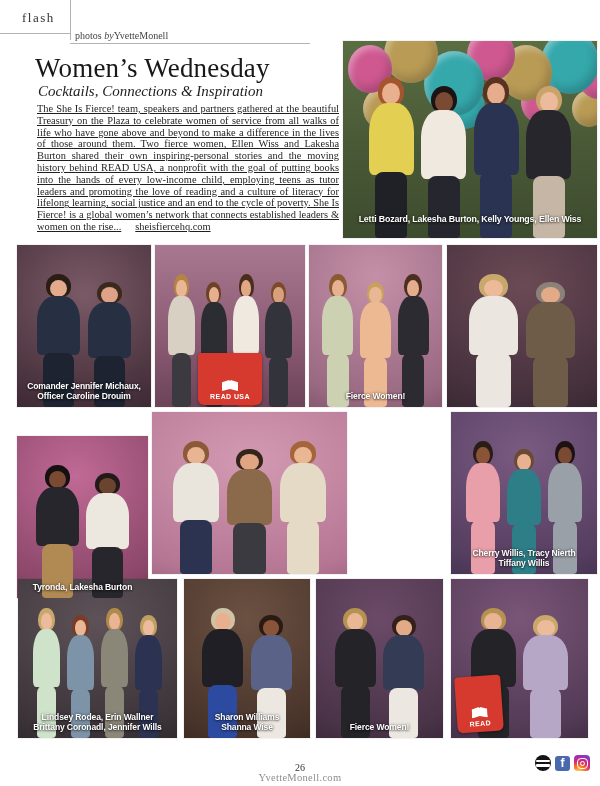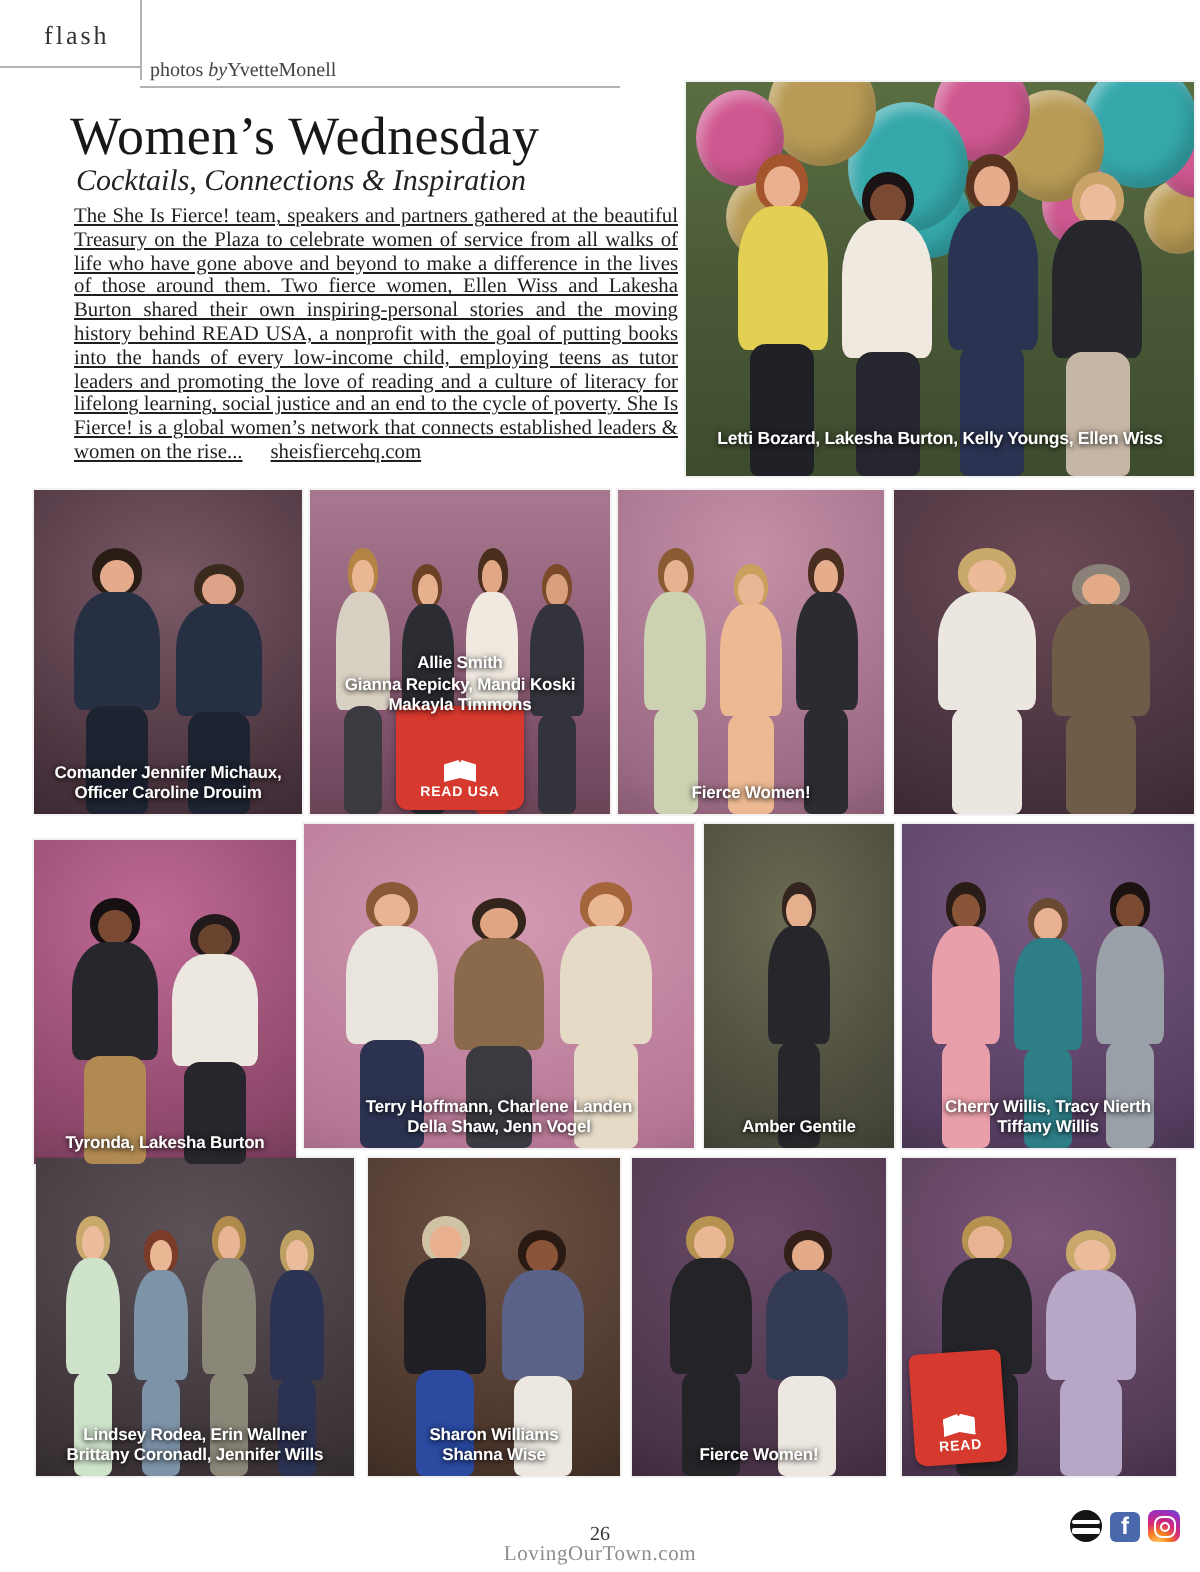--- a/index.html
+++ b/index.html
@@ -20,21 +20,21 @@
         text-align:justify;color:#1f1f1f;text-decoration:underline;}
   .body .site{padding-left:14px;}
 
   
   .photo{position:absolute;overflow:hidden;box-shadow:0 0 0 1px rgba(0,0,0,.05);}
   #ph-top{left:343px;top:41px;width:254px;height:197px;}
   #r1p1{left:17px;top:245px;width:134px;height:162px;}
   #r1p2{left:155px;top:245px;width:150px;height:162px;}
   #r1p3{left:309px;top:245px;width:133px;height:162px;}
   #r1p4{left:447px;top:245px;width:150px;height:162px;}
-  #r2p1{left:17px;top:420px;width:131px;height:162px;}
+  #r2p1{left:17px;top:436px;width:131px;height:162px;}
   #r2p2{left:152px;top:412px;width:195px;height:162px;}
   #r2p3{left:352px;top:412px;width:95px;height:162px;}
   #r2p4{left:451px;top:412px;width:146px;height:162px;}
   #r3p1{left:18px;top:579px;width:159px;height:159px;}
   #r3p2{left:184px;top:579px;width:126px;height:159px;}
   #r3p3{left:316px;top:579px;width:127px;height:159px;}
   #r3p4{left:451px;top:579px;width:137px;height:159px;}
 
   .balloon{position:absolute;border-radius:50%;z-index:1;
            box-shadow:inset -4px -6px 8px rgba(0,0,0,.18),inset 3px 4px 6px rgba(255,255,255,.35);}
@@ -171,23 +171,20 @@
           <div class="torso" style="background: rgb(239, 233, 224);"></div>
           <div class="lower" style="background: rgb(214, 57, 46);"></div>
         </div>
         <div class="person" style="width: 19.5%;">
           <div class="hair" style="background: rgb(122, 74, 42);"></div>
           <div class="head" style="background: rgb(217, 160, 126);"></div>
           <div class="torso" style="background: rgb(51, 51, 59);"></div>
           <div class="lower" style="background: rgb(51, 51, 59);"></div>
         </div>
       </div>
-    <div class="caption raised">Allie Smith
-Gianna Repicky, Mandi Koski
-Makayla Timmons</div>
   <div class="bag" style="background: rgb(214, 57, 46);">
         <span>READ USA</span>
       </div>
     </div>
   <div class="photo" id="r1p3" style="background: radial-gradient(120% 100% at 50% 20%, rgb(196, 144, 168), rgb(154, 106, 130) 75%, rgb(122, 80, 102));">
     <div class="people">
         <div class="person" style="width: 26%;">
           <div class="hair" style="background: rgb(138, 90, 51);"></div>
           <div class="head" style="background: rgb(231, 178, 146);"></div>
           <div class="torso" style="background: rgb(204, 209, 178);"></div>
@@ -256,33 +253,20 @@
           <div class="torso" style="background: rgb(138, 106, 74);"></div>
           <div class="lower" style="background: rgb(58, 58, 64);"></div>
         </div>
         <div class="person" style="width: 26%;">
           <div class="hair" style="background: rgb(165, 101, 58);"></div>
           <div class="head" style="background: rgb(234, 183, 149);"></div>
           <div class="torso" style="background: rgb(228, 218, 198);"></div>
           <div class="lower" style="background: rgb(228, 218, 198);"></div>
         </div>
       </div>
-    <div class="caption">Terry Hoffmann, Charlene Landen
-Della Shaw, Jenn Vogel</div>
-  </div>
-  <div class="photo" id="r2p3" style="background: radial-gradient(130% 100% at 45% 30%, rgb(107, 106, 82), rgb(70, 70, 58) 70%, rgb(46, 46, 38));">
-    <div class="people">
-        <div class="person" style="width: 36%;">
-          <div class="hair" style="background: rgb(51, 36, 31);"></div>
-          <div class="head" style="background: rgb(229, 174, 141);"></div>
-          <div class="torso" style="background: rgb(38, 38, 43);"></div>
-          <div class="lower" style="background: rgb(38, 38, 43);"></div>
-        </div>
-      </div>
-    <div class="caption">Amber Gentile</div>
   </div>
   <div class="photo" id="r3p1" style="background: radial-gradient(130% 100% at 50% 25%, rgb(93, 82, 88), rgb(60, 52, 57) 70%, rgb(38, 33, 38));">
     <div class="people">
         <div class="person" style="width: 19.5%;">
           <div class="hair" style="background: rgb(201, 168, 107);"></div>
           <div class="head" style="background: rgb(236, 187, 155);"></div>
           <div class="torso" style="background: rgb(207, 226, 202);"></div>
           <div class="lower" style="background: rgb(207, 226, 202);"></div>
         </div>
         <div class="person" style="width: 19.5%;">
@@ -381,21 +365,21 @@
           <div class="torso" style="background: rgb(183, 167, 199);"></div>
           <div class="lower" style="background: rgb(183, 167, 199);"></div>
         </div>
       </div>
   <div class="bag left" style="background: rgb(214, 57, 46);">
         <span>READ</span>
       </div>
     </div>
 
   <div class="footer-pg">26</div>
-  <div class="footer-site">LovingOurTown.com</div>
+  <div class="footer-site">YvetteMonell.com</div>
   <div class="social">
     <div class="ic-logo">
         <i></i>
         <i></i>
       </div>
     <div class="ic-fb">f</div>
     <div class="ic-ig">
         <span class="igframe"></span>
       </div>
   </div>

